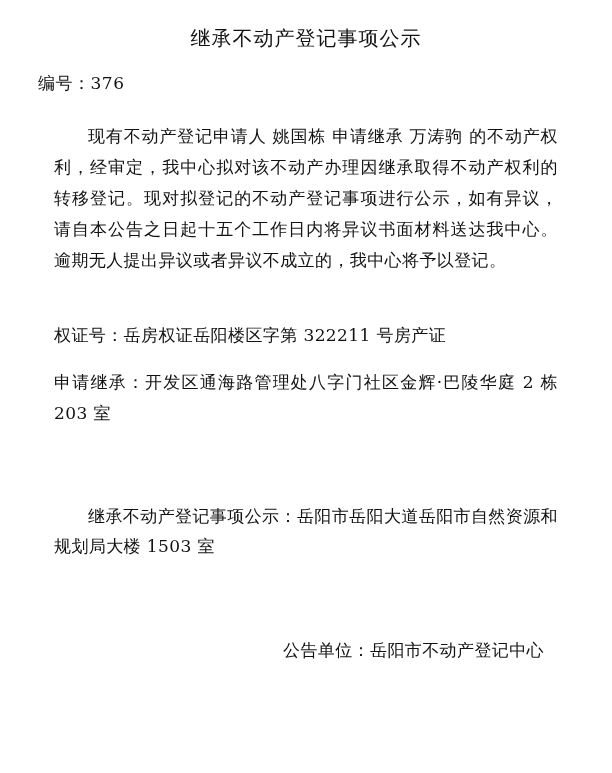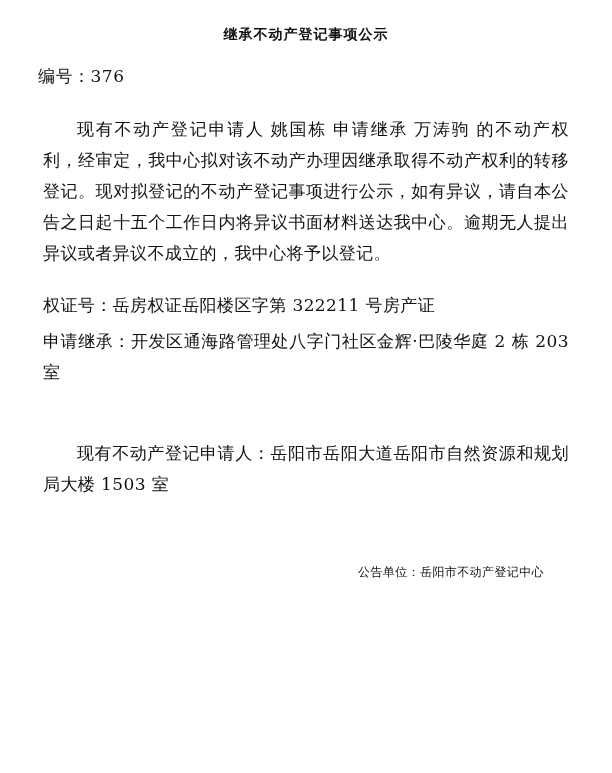--- a/index.html
+++ b/index.html
@@ -16,58 +16,58 @@
   }
   .page {
     position: relative;
     width: 612px;
     height: 773px;
     box-sizing: border-box;
     padding: 0 38px;
   }
   .doc-title {
     text-align: center;
-    font-size: 14px;
-    font-weight: bold;
+    font-size: 20px;
+    font-weight: normal;
     letter-spacing: 1px;
     margin-top: 26px;
     margin-bottom: 0;
     line-height: 1.2;
   }
   .doc-number {
     text-align: left;
     font-size: 17px;
     margin-top: 22px;
     padding-right: 42px;
     letter-spacing: 0.5px;
   }
   .body-block {
     margin-top: 26px;
   }
   p.para {
     font-size: 17px;
     line-height: 1.82;
-    margin: 5px;
+    margin: 16px;
     text-align: justify;
     text-justify: inter-ideograph;
     letter-spacing: 0.4px;
   }
   p.indent {
     text-indent: 2em;
   }
   .gap-sm { height: 12px; }
   .gap-lg { height: 40px; }
   .spaced-name {
     padding: 0 6px;
   }
   .footer-block {
     margin-top: 44px;
   }
   .issuer {
-    font-size: 12px;
+    font-size: 17px;
     text-align: right;
     padding-right: 30px;
     letter-spacing: 0.4px;
     line-height: 1.9;
   }
   .date-line {
     font-size: 17px;
     text-align: right;
     padding-right: 30px;
     letter-spacing: 1.2px;
@@ -98,21 +98,21 @@
       <span>权证号：</span><span>岳房权证岳阳楼区字第 322211 号房产证</span>
     </p>
 
     <p class="para">
       <span>申请继承：</span><span>开发区通海路管理处八字门社区金辉·巴陵华庭 2 栋 203 室</span>
     </p>
 
     <div class="gap-lg"></div>
 
     <p class="para indent">
-      <span>现有不动产登记申请人：</span><span>岳阳市岳阳大道岳阳市自然资源和规划局大楼 1503 室</span>
+      <span>继承不动产登记事项公示：</span><span>岳阳市岳阳大道岳阳市自然资源和规划局大楼 1503 室</span>
     </p>
 
     <div class="gap-sm"></div>
 
   </div>
 
   <div class="footer-block">
     <div class="issuer">
       <span>公告单位：</span><span>岳阳市不动产登记中心</span>
     </div>

